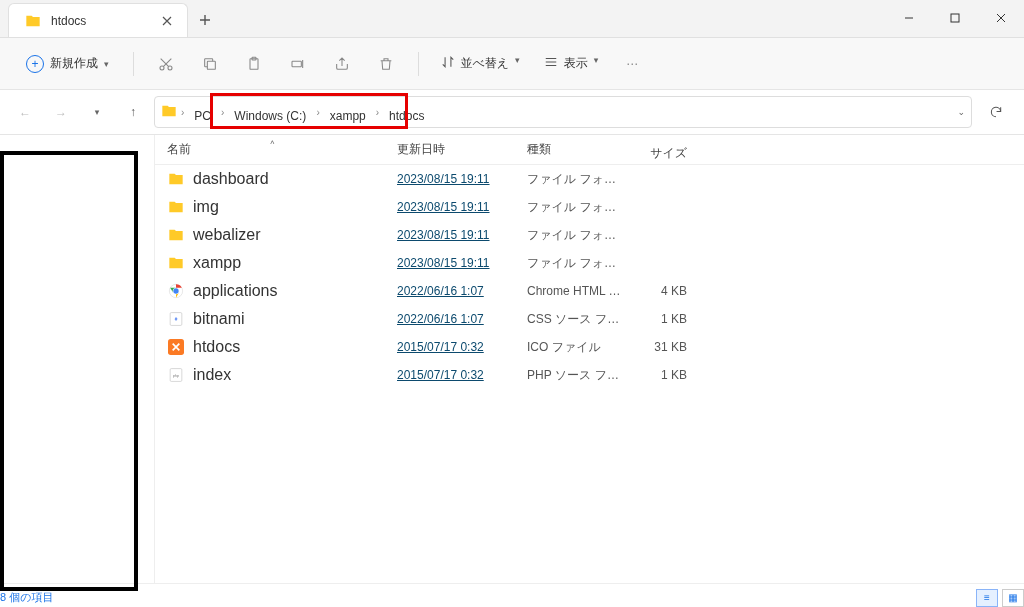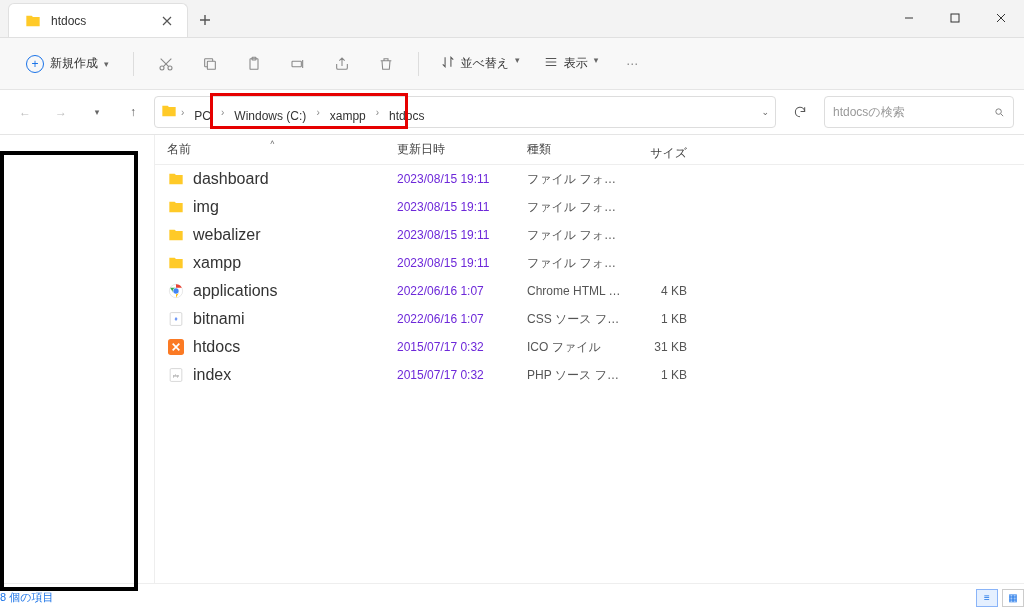--- a/index.html
+++ b/index.html
@@ -46,21 +46,21 @@
   .cols { display: flex; height: 30px; align-items: center; border-bottom: 1px solid #eee; padding-left: 12px; font-size: 12px; color: #444; position: relative; }
   .col-name { width: 230px; }
   .col-date { width: 130px; }
   .col-type { width: 100px; }
   .col-size { width: 60px; text-align: right; margin-top: 8px; }
   .sort-ind { position: absolute; left: 115px; top: 3px; font-size: 8px; color: #666; }
   .rows { flex: 1; overflow: auto; }
   .row { display: flex; align-items: center; height: 28px; padding-left: 12px; cursor: pointer; }
   .row .ic { width: 18px; height: 18px; margin-right: 8px; display: flex; align-items: center; justify-content: center; }
   .row .nm { width: 204px; font-size: 16px; }
-  .row .dt { width: 130px; font-size: 12px; color: #6d28d9; }
+  .row .dt { width: 130px; font-size: 12px; color: #0c4a6e; text-decoration: underline; }
   .row .tp { width: 100px; font-size: 12px; color: #555; white-space: nowrap; overflow: hidden; text-overflow: ellipsis; }
   .row .sz { width: 60px; text-align: right; font-size: 12px; color: #555; }
 
   
   .status { height: 28px; background: #fff; border-top: 1px solid #eee; display: flex; align-items: center; padding: 0 0; font-size: 11px; color: #1a73e8; }
   .status-right { margin-left: auto; display: flex; gap: 4px; }
   .view-toggle { width: 22px; height: 18px; border: 1px solid #ccc; display: flex; align-items: center; justify-content: center; font-size: 10px; cursor: pointer; }
   .view-toggle.active { background: #e5f0ff; border-color: #8ab4f8; }
 
   
@@ -190,27 +190,20 @@
       <span class="chev">⌄</span>
     </div>
     <div class="highlight-box" style="left:55px; top:-4px; width:198px; height:36px;"></div>
   </div>
   <div class="refresh-area">
     <svg width="14" height="14" viewBox="0 0 24 24" fill="none" stroke="#555" stroke-width="1.8">
         <path d="M20 11A8 8 0 1 0 12 20"></path>
         <path d="M20 4v7h-7"></path>
       </svg>
   </div>
-  <div class="search">
-    <input placeholder="htdocsの検索" style="">
-    <svg width="13" height="13" viewBox="0 0 24 24" fill="none" stroke="#777" stroke-width="2">
-        <circle cx="10" cy="10" r="6"></circle>
-        <path d="M20 20l-5-5"></path>
-      </svg>
-  </div>
 </div>
 
 <div class="content">
   <div class="navpane">
     <div class="black-box"></div>
   </div>
   <div class="filepane">
     <div class="cols">
       <span class="sort-ind">˄</span>
       <div class="col-name">名前</div>

